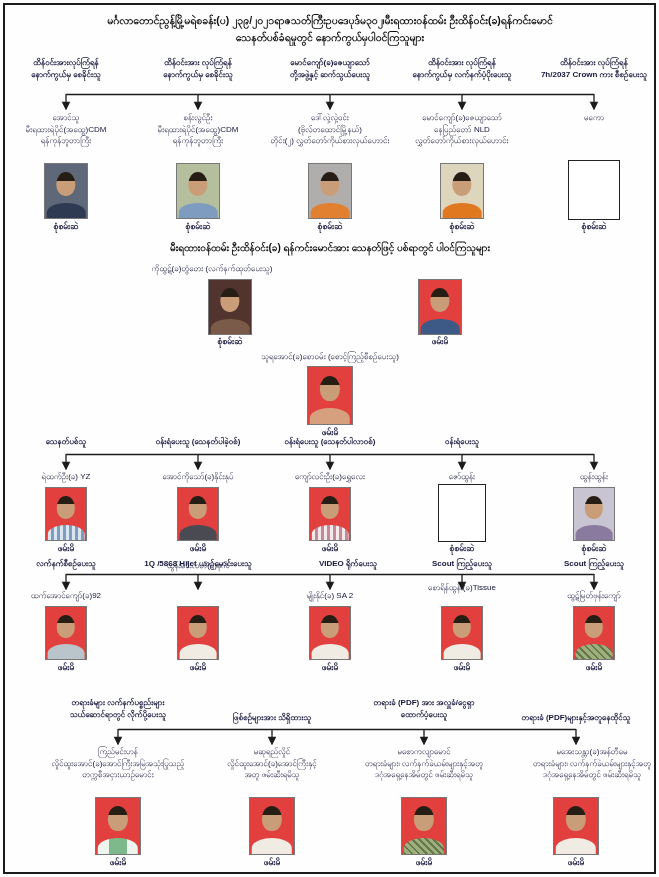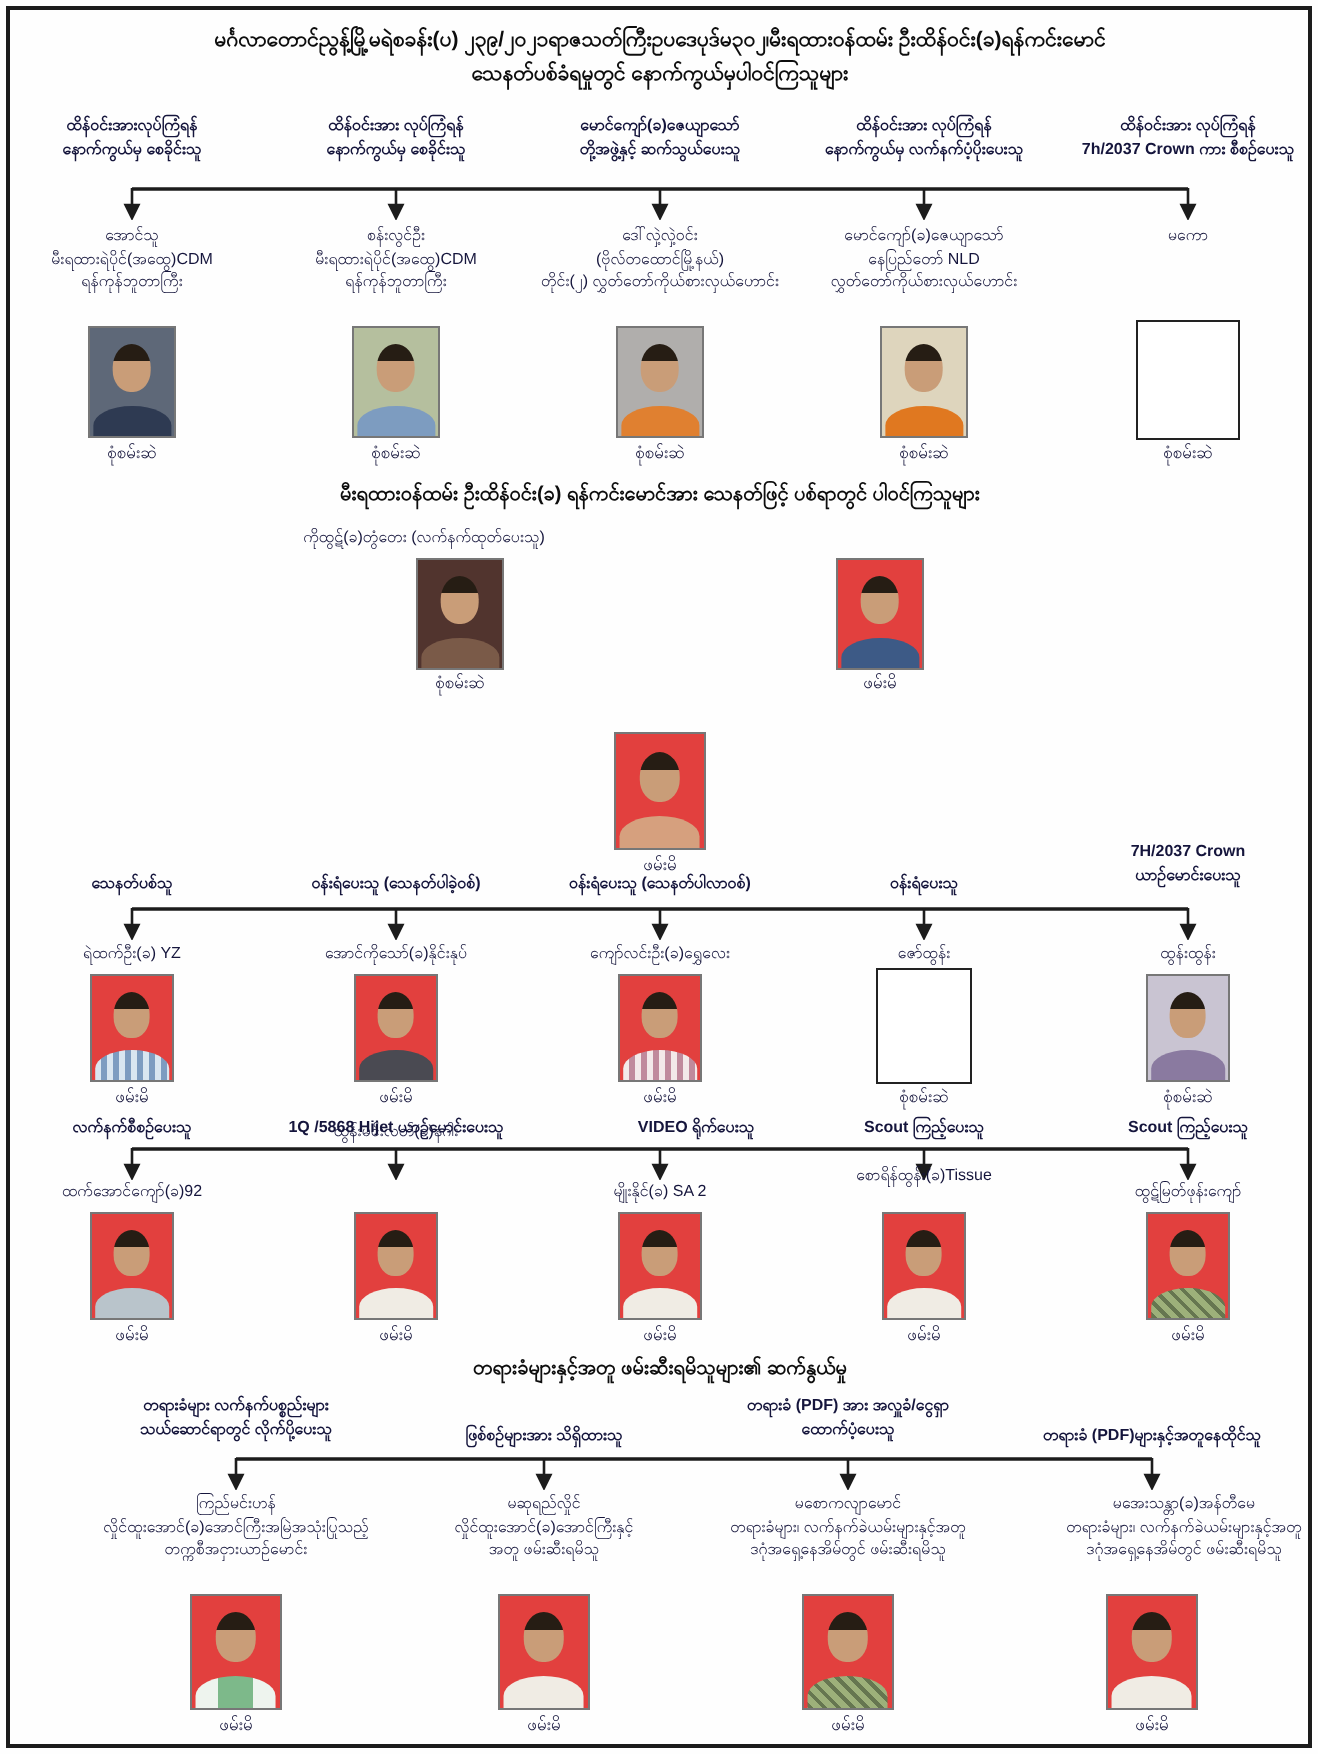--- a/index.html
+++ b/index.html
@@ -8,21 +8,21 @@
     background:#fefefe; overflow:hidden;
     font-family:"Liberation Sans", sans-serif; color:#15153c;
   }
   .frame { position:absolute; inset:3px; border:2px solid #1c1c1c; pointer-events:none; }
   .txt { position:absolute; transform:translateX(-50%); text-align:center;
          white-space:pre-line; word-break:break-word; line-height:1.45; }
   .title { font-weight:bold; color:#0d0d0d; font-size:10.5px; }
   .heading { font-weight:bold; color:#0d0d0d; font-size:10px; }
   .role { font-size:8px; font-weight:600; }
   .name { font-size:8px; }
-  .status { font-size:8.5px; font-weight:400; }
+  .status { font-size:8.5px; font-weight:700; }
   .conn { position:absolute; left:0; }
   .photo {
     position:absolute; transform:translateX(-50%);
     width:42px; height:54px; border:1px solid #777; overflow:hidden; background:#cfcfcf;
   }
   .photo::before { 
     content:""; position:absolute; left:50%; top:15%; width:46%; height:44%;
     transform:translateX(-50%); border-radius:50% 50% 46% 46%;
     background:linear-gradient(#261d14 0 36%, #c99d78 36%);
   }
@@ -115,29 +115,28 @@
 
   <div class="txt name" style="left:212px;top:263px;width:230px">ကိုထွဋ်(ခ)တွံတေး (လက်နက်ထုတ်ပေးသူ)</div>
 
   <div class="txt heading" style="left:330px;top:241px;width:500px">မီးရထားဝန်ထမ်း ဦးထိန်ဝင်း(ခ) ရန်ကင်းမောင်အား သေနတ်ဖြင့် ပစ်ရာတွင် ပါဝင်ကြသူများ</div>
   <div class="photo ph-candid-dark" style="left:230px;top:279px"></div>
   <div class="txt status" style="left:230px;top:335px;width:90px">စုံစမ်းဆဲ</div>
 
   <div class="photo ph-mug-blue" style="left:440px;top:279px"></div>
   <div class="txt status" style="left:440px;top:335px;width:90px">ဖမ်းမိ</div>
 
+  <div class="txt name" style="left:330px;top:351px;width:280px">သူရအောင်(ခ)စောဝမ်း (စောင့်ကြည့်စီစဉ်ပေးသူ)</div>
   <div class="photo ph-mug-skin" style="left:330px;top:366px;width:44px;height:57px"></div>
   <div class="txt status" style="left:330px;top:426px;width:90px">ဖမ်းမိ</div>
 
   <div class="txt role" style="left:66px;top:436px;width:120px">သေနတ်ပစ်သူ</div>
   <div class="txt role" style="left:198px;top:436px;width:150px">ဝန်းရံပေးသူ (သေနတ်ပါခဲ့ဝစ်)</div>
   <div class="txt role" style="left:330px;top:436px;width:150px">ဝန်းရံပေးသူ (သေနတ်ပါလာဝစ်)</div>
   <div class="txt role" style="left:462px;top:436px;width:120px">ဝန်းရံပေးသူ</div>
-  <div class="txt role" style="left:594px;top:420px;width:120px">7H/2037 Crown
-ယာဉ်မောင်းပေးသူ</div>
 
   <svg class="conn" style="top:453px" width="659" height="17">
     <line x1="66" y1="1.5" x2="594" y2="1.5" stroke="#1c1c1c" stroke-width="1.7"></line>
     <g stroke="#1c1c1c" stroke-width="1.3" fill="#1c1c1c">
       <line x1="66" y1="1" x2="66" y2="10"></line>
         <polygon points="62.8,9.5 69.2,9.5 66,16"></polygon>
       <line x1="198" y1="1" x2="198" y2="10"></line>
         <polygon points="194.8,9.5 201.2,9.5 198,16"></polygon>
       <line x1="330" y1="1" x2="330" y2="10"></line>
         <polygon points="326.8,9.5 333.2,9.5 330,16"></polygon>
@@ -203,21 +202,20 @@
   <div class="txt status" style="left:330px;top:661px;width:90px">ဖမ်းမိ</div>
 
   <div class="txt name" style="left:462px;top:582px;width:130px">စောရိန်ထွန်း(ခ)Tissue</div>
   <div class="photo ph-mug-white" style="left:462px;top:606px;width:40px;height:52px"></div>
   <div class="txt status" style="left:462px;top:661px;width:90px">ဖမ်းမိ</div>
 
   <div class="txt name" style="left:594px;top:590px;width:120px">ထွဋ်မြတ်ဖုန်းကျော်</div>
   <div class="photo ph-mug-pattern" style="left:594px;top:606px;width:40px;height:52px"></div>
   <div class="txt status" style="left:594px;top:661px;width:90px">ဖမ်းမိ</div>
 
-  <div class="txt heading" style="left:330px;top:678px;width:460px">တရားခံများနှင့်အတူ ဖမ်းဆီးရမိသူများ၏ ဆက်နွယ်မှု</div>
 
   <div class="txt role" style="left:118px;top:697px;width:160px">တရားခံများ လက်နက်ပစ္စည်းများ
 သယ်ဆောင်ရာတွင် လိုက်ပို့ပေးသူ</div>
   <div class="txt role" style="left:272px;top:712px;width:160px">ဖြစ်စဉ်များအား သိရှိထားသူ</div>
   <div class="txt role" style="left:424px;top:697px;width:170px">တရားခံ (PDF) အား အလှူခံ/ငွေရှာ
 ထောက်ပံ့ပေးသူ</div>
   <div class="txt role" style="left:576px;top:712px;width:150px">တရားခံ (PDF)များနှင့်အတူနေထိုင်သူ</div>
 
   <svg class="conn" style="top:728px" width="659" height="17">
     <line x1="118" y1="1.5" x2="576" y2="1.5" stroke="#1c1c1c" stroke-width="1.7"></line>

